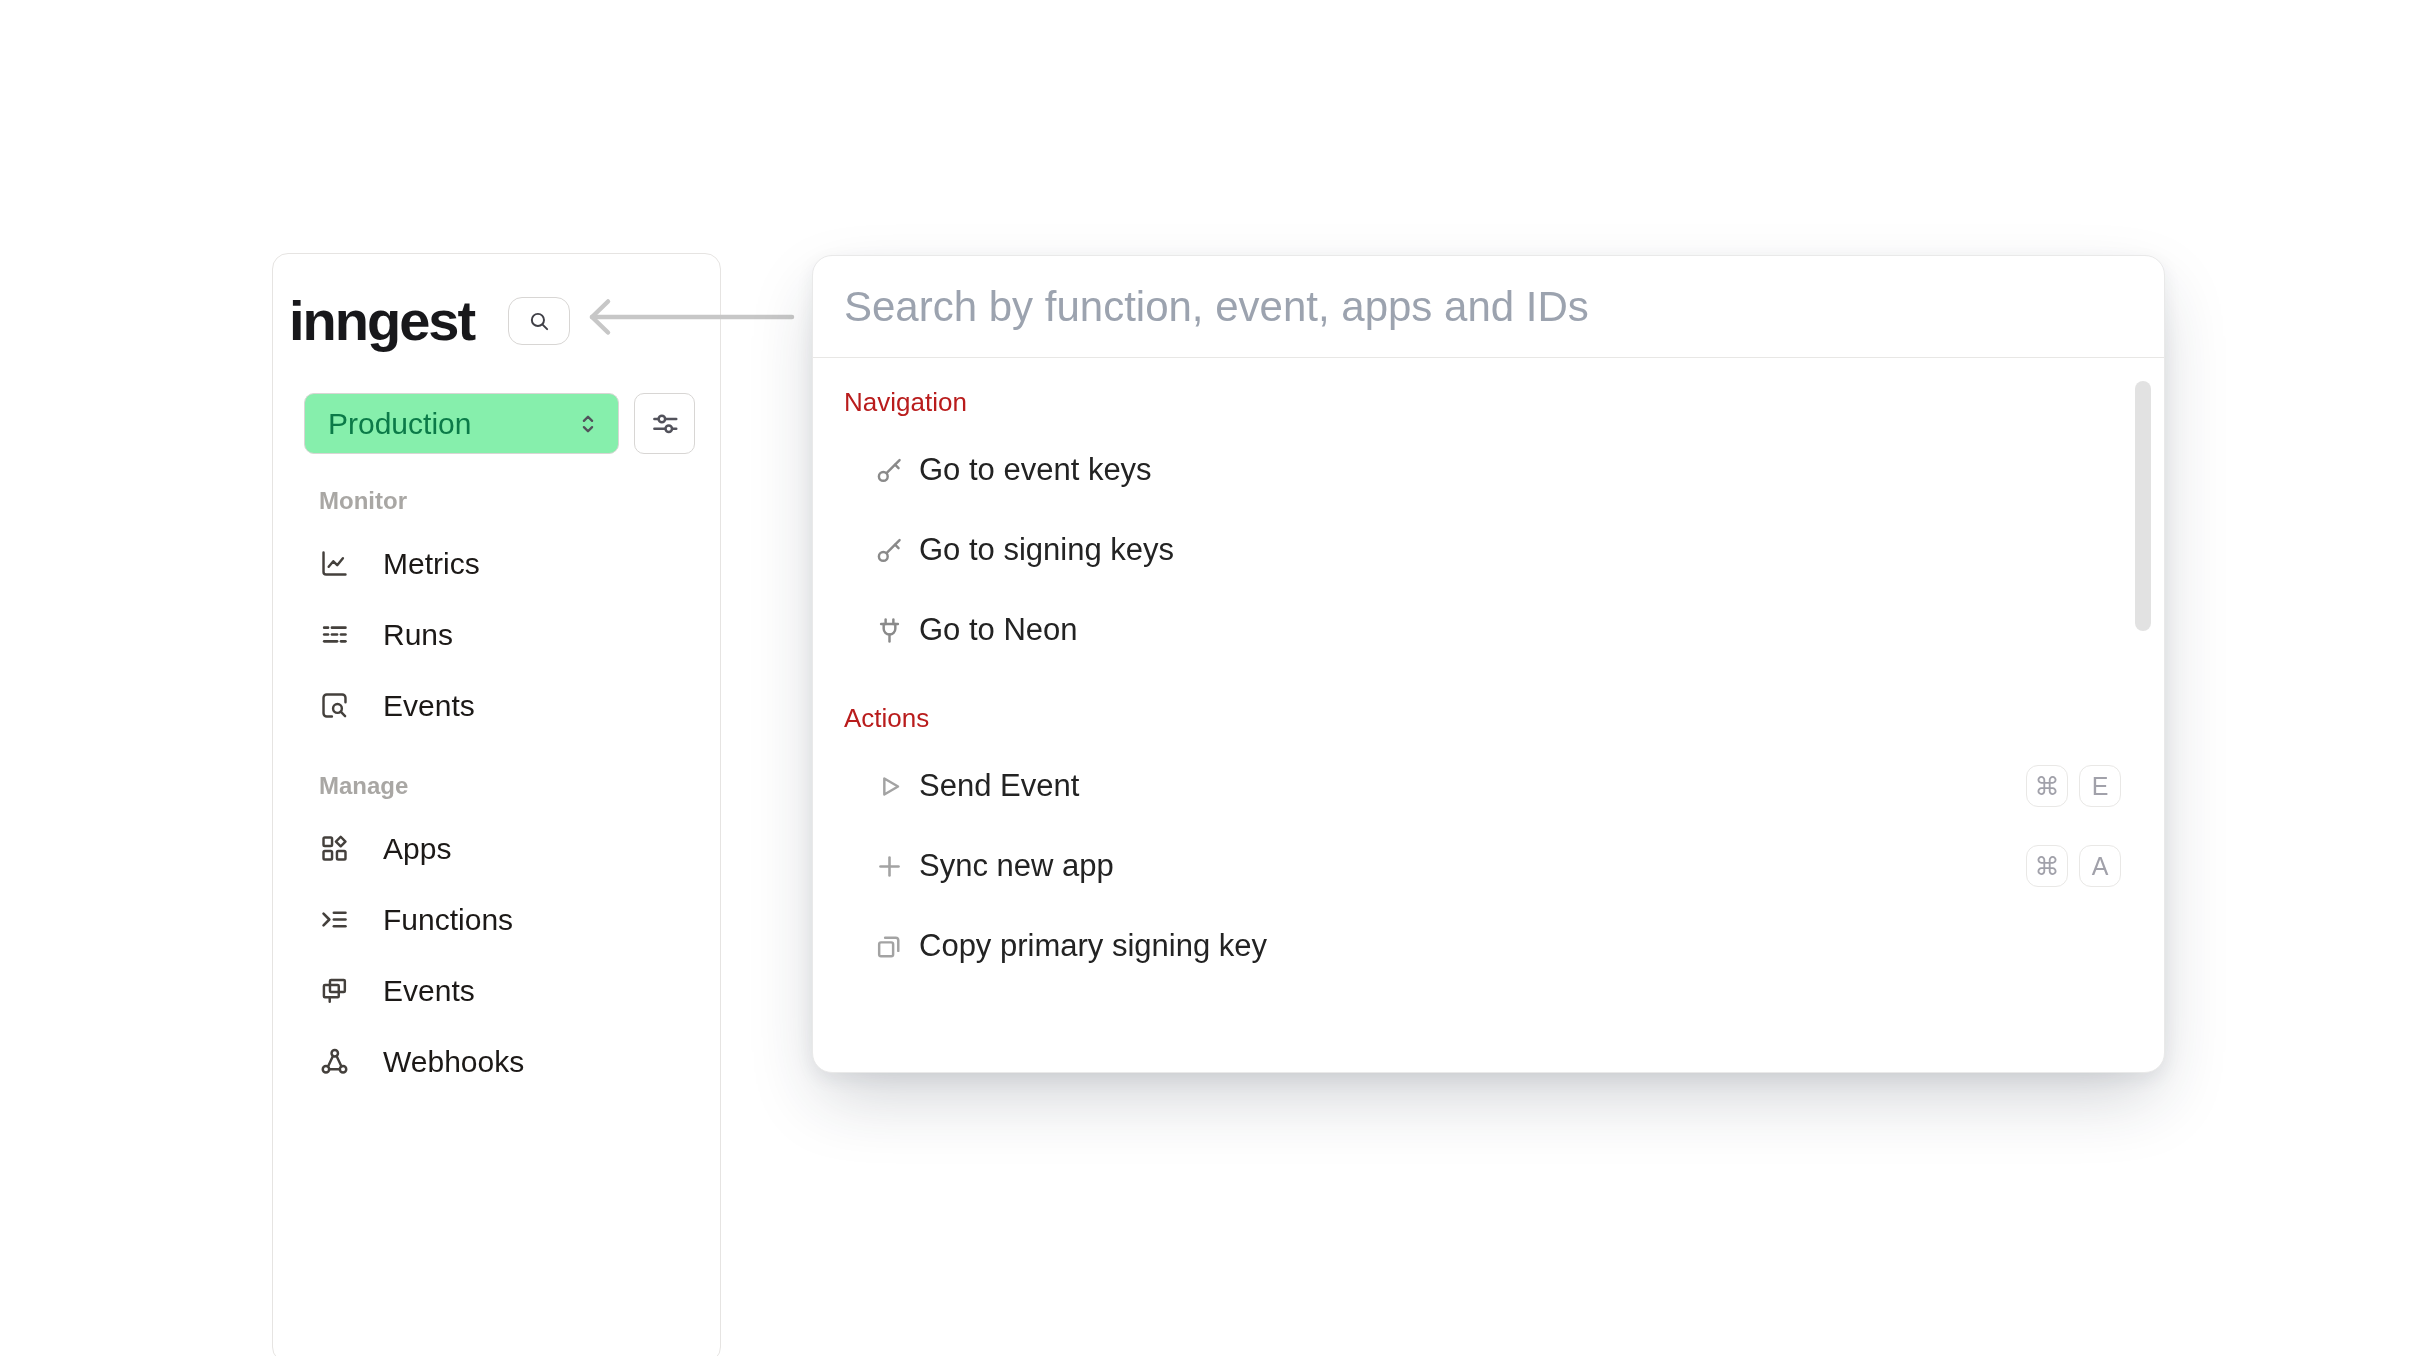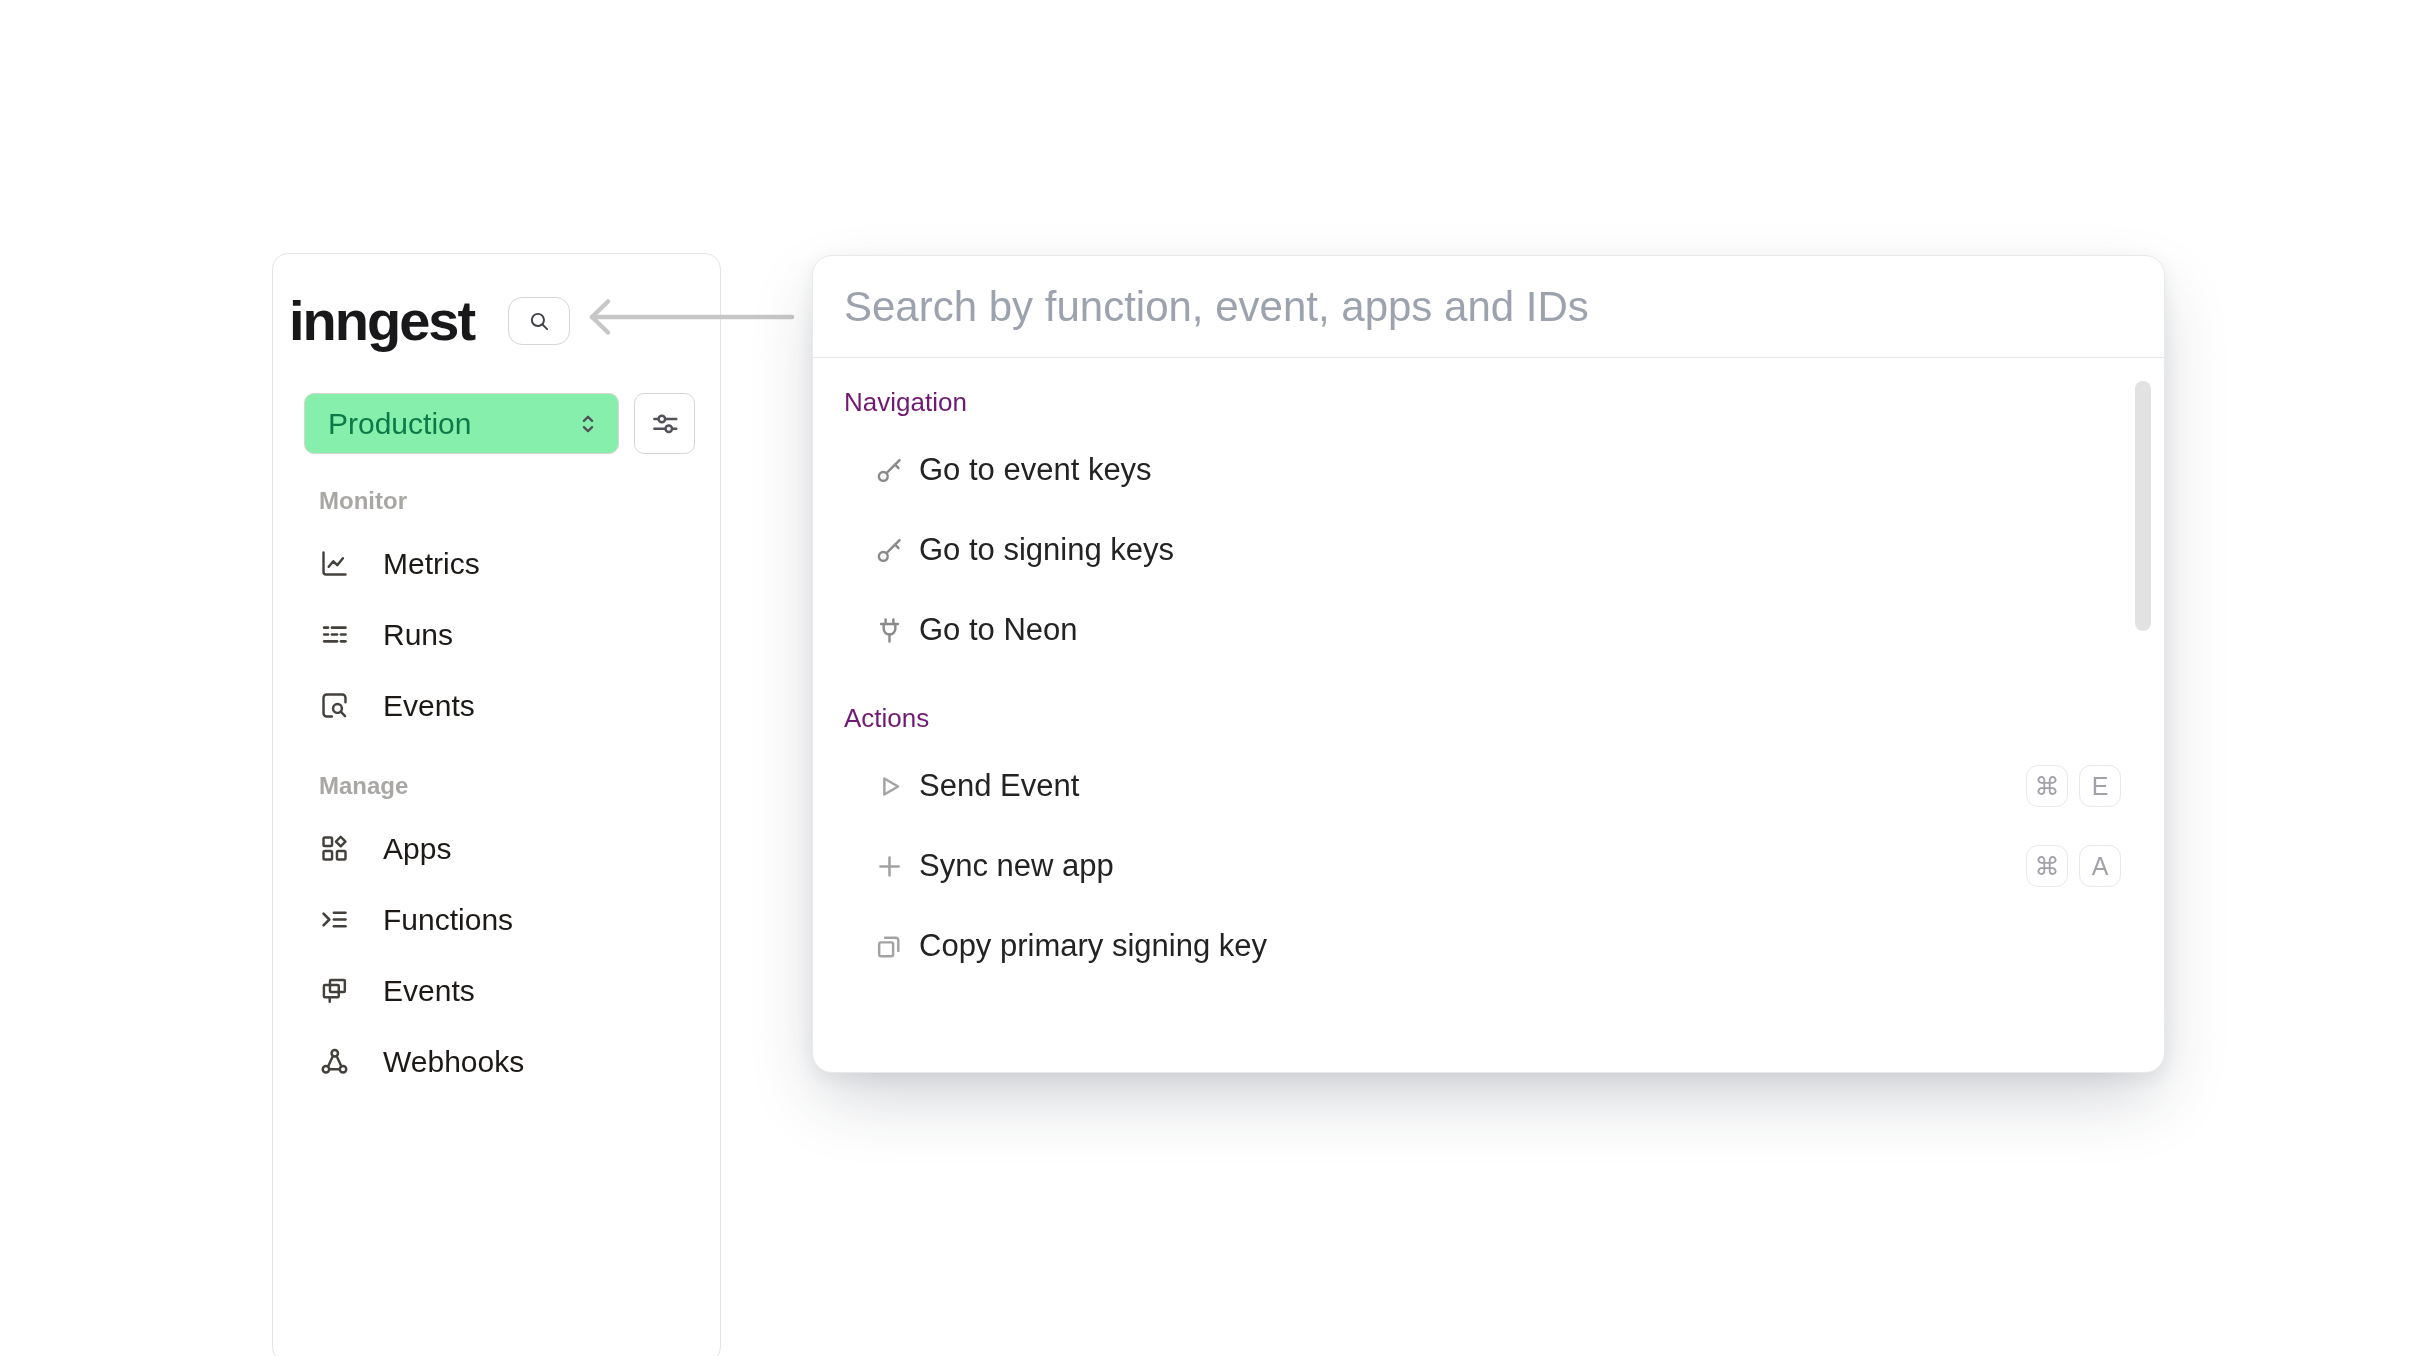--- a/index.html
+++ b/index.html
@@ -40,21 +40,21 @@
   
   .palette { position:absolute; left:812px; top:255px; width:1353px; height:818px;
              background:#fff; border:1px solid #e9e9e9; border-radius:20px;
              box-shadow:0 30px 70px -10px rgba(30,40,60,.22), 0 6px 18px rgba(30,40,60,.07); }
   .search-row { height:102px; border-bottom:1.5px solid #e8e7e5; display:flex; align-items:center; }
   .search-input { width:100%; height:100%; border:none; outline:none; background:transparent;
                   font-size:42px; color:#0f172a; padding:0 48px 0 31px;
                   font-family:"Liberation Sans", sans-serif; border-radius:20px 20px 0 0; }
   .search-input::placeholder { color:#9ca3af; }
   .palette-body { padding-top:24px; }
-  .pgroup-label { margin-left:31px; height:40px; line-height:40px; font-size:26px; color:#701a75; }
+  .pgroup-label { margin-left:31px; height:40px; line-height:40px; font-size:26px; color:#b91c1c; }
   .plist { margin-top:8px; }
   .pgroup + .pgroup { margin-top:28px; }
   .prow { display:flex; align-items:center; height:80px; padding:0 43px 0 61px; cursor:pointer; }
   .picon { width:31px; height:31px; margin-right:14px; flex:none; display:flex; }
   .picon.nav-ic { color:#8a8a8a; }
   .picon.act-ic { color:#a3a3a3; }
   .plabel { font-size:31px; color:#232323; flex:1; }
   .kbds { display:flex; gap:11px; }
   kbd { width:42px; height:42px; border:1.5px solid #e9e8e6; border-radius:12px;
         display:flex; align-items:center; justify-content:center; font-size:25px;

